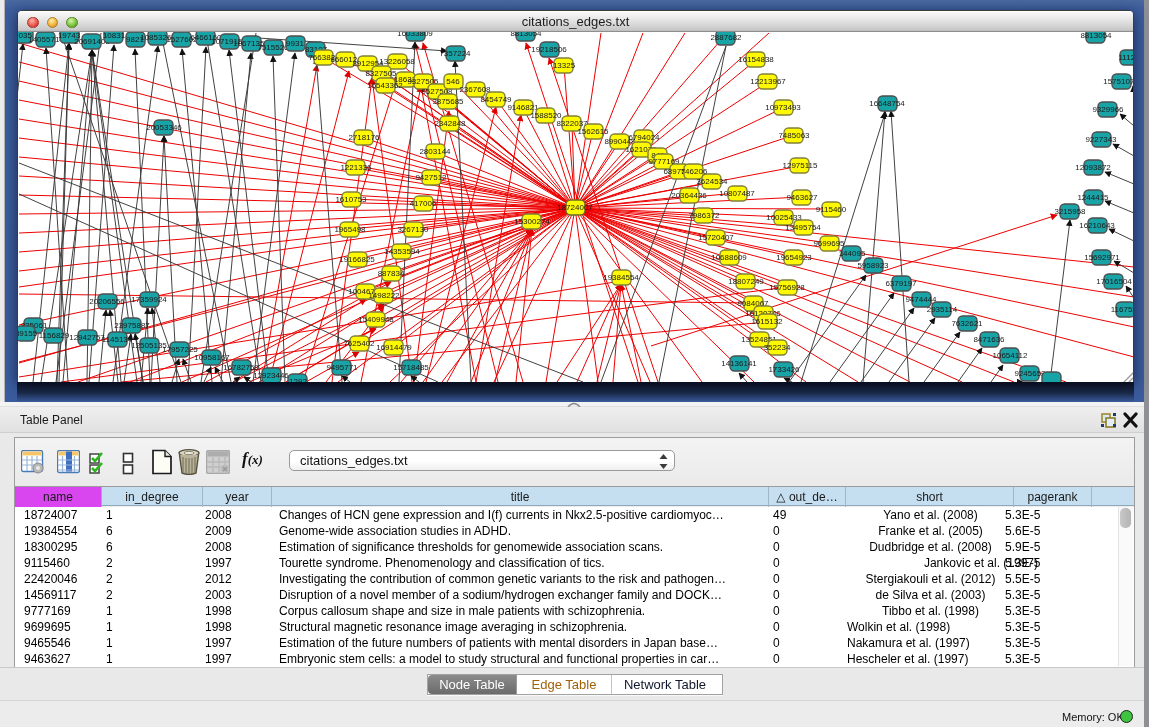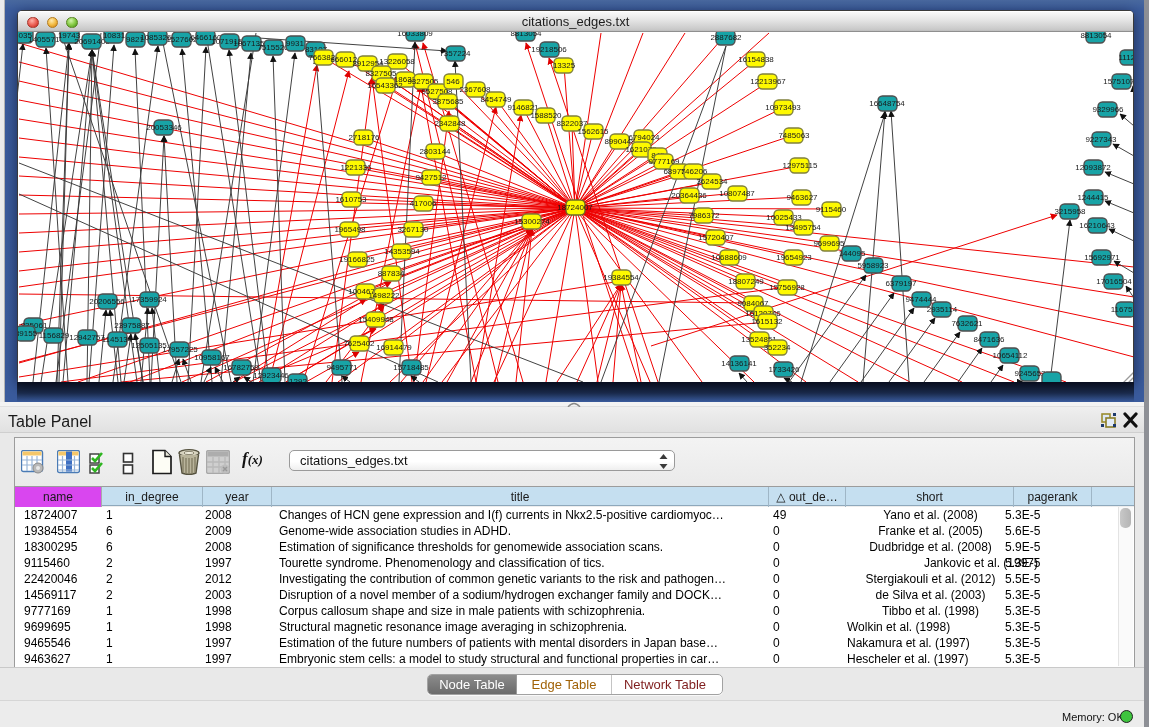--- a/index.html
+++ b/index.html
@@ -12,36 +12,36 @@
 
 #win{left:17px;top:10px;width:1117px;height:372px;border-radius:5px 5px 0 0;border:1px solid #3a3a3a;box-shadow:0 3px 14px rgba(0,0,20,.55)}
 #titlebar{left:0;top:0;width:1115px;height:21px;border-radius:4px 4px 0 0;background:linear-gradient(180deg,#fbfbfb 0,#e2e2e2 50%,#c9c9c9 92%,#bdbdbd 100%);border-bottom:1px solid #8f8f8f;box-shadow:inset 0 1px 0 #fff}
 #titlebar .t{position:absolute;left:0;right:0;top:3px;text-align:center;font-size:13px;color:#1c1c1c}
 .tl{position:absolute;top:5.5px;width:11.5px;height:11.5px;border-radius:50%}
 #canvas{left:0;top:21px;width:1115px;height:350px;background:#fff;overflow:hidden}
 
 #panel{left:0;top:402px;width:1144px;height:325px;background:#e9e9e9}
 #griprow{left:0;top:0;width:1144px;height:5px;background:#f3f3f3;border-bottom:1px solid #e0e0e0}
 #ptitle{left:0;top:5px;width:1144px;height:26px;background:linear-gradient(180deg,#efefef,#e1e1e1);border-bottom:1px solid #cfcfcf}
-#ptitle .t{position:absolute;left:8px;top:6px;font-size:16px;color:#1a1a1a}
+#ptitle .t{position:absolute;left:20px;top:6px;font-size:12px;color:#1a1a1a}
 #content{left:14px;top:35px;width:1121px;height:232px;background:#ededed;border:1px solid #9c9c9c}
 #toolbar{left:0;top:0;width:1149px;height:727px;pointer-events:none}
 #toolstrip{left:15px;top:438px;width:1119px;height:48px;background:linear-gradient(180deg,#f3f3f3,#eaeaea)}
 #dropdown{left:289px;top:450px;width:386px;height:21px;background:linear-gradient(180deg,#fff 0,#fff 55%,#efefef 100%);border:1px solid #9a9a9a;border-radius:5px;font-size:13px;color:#111;line-height:19px;padding-left:10px}
 
 #thead{left:15px;top:486px;width:1119px;height:20px;background:#c5dff0;border-top:1px solid #9c9c9c;border-bottom:1px solid #8ea8bb}
 .hc{position:absolute;top:0;height:20px;font-size:12px;color:#1a1a1a;text-align:center;line-height:20px;border-right:1px solid #9fb6c6}
 #tbody{left:15px;top:507px;width:1119px;height:160px;background:#fff}
 .trow{position:absolute;left:0;width:1119px;height:16px;font-size:12px;color:#000}
 .trow span{position:absolute;top:1px;white-space:nowrap}
 #vscroll{left:1118px;top:507px;width:15px;height:159px;background:#fafafa;border-left:1px solid #e3e3e3}
 #vthumb{left:1120px;top:508px;width:11px;height:20px;background:linear-gradient(90deg,#c8c8c8,#b4b4b4);border-radius:5px}
 
 #tabbar{left:0;top:667px;width:1144px;height:33px;background:#e9e9e9;border-top:1px solid #c9c9c9}
-#seg{left:427px;top:674px;width:296px;height:21px;border:1px solid #a2a2a2;border-radius:5px;background:#fff;box-shadow:0 1px 0 rgba(255,255,255,.7)}
+#seg{left:427px;top:674px;width:296px;height:21px;border:1px solid #a2a2a2;border-radius:0;background:#fff;box-shadow:0 1px 0 rgba(255,255,255,.7)}
 .sg{position:absolute;top:0;height:19px;font-size:13px;line-height:19px;text-align:center}
 #status{left:0;top:700px;width:1144px;height:27px;background:#ececec;border-top:1px solid #d6d6d6;font-size:11px;color:#111}
 </style></head><body>
 <div id="root">
   <div id="desktop" class="abs"></div>
   <div id="shadowb" class="abs"></div>
   <div id="lsliver" class="abs"></div>
   <div id="rsliver" class="abs"></div>
   <div id="win" class="abs">
     <div id="titlebar" class="abs">
@@ -723,19 +723,19 @@
         <span style="left:832px;width:167px;">Hescheler et al. (1997)</span>
         <span style="left:990px">5.3E-5</span>
       </div>
   </div>
   <div id="vscroll" class="abs"></div>
   <div id="vthumb" class="abs"></div>
   <div id="tabbar" class="abs"></div>
   <div id="seg" class="abs">
     <div class="sg" style="left:0;width:89px;background:linear-gradient(180deg,#8c8c8c,#6b6b6b);color:#fff;border-radius:4px 0 0 4px;border-right:1px solid #9a9a9a">Node Table</div>
     <div class="sg" style="left:90px;width:92px;color:#a16207">Edge Table</div>
-    <div class="sg" style="left:183px;width:107px;color:#7f1d1d;border-left:1px solid #c4c4c4">Network Table</div>
+    <div class="sg" style="left:183px;width:107px;color:#0f172a;border-left:1px solid #c4c4c4">Network Table</div>
   </div>
   <div id="status" class="abs">
     <span class="abs" style="left:1062px;top:10px">Memory: OK</span>
     <span class="abs" style="left:1120px;top:9px;width:13px;height:13px;border-radius:50%;background:#3ec43e;border:1.5px solid #222"></span>
   </div>
 </div>
 
 </body></html>

